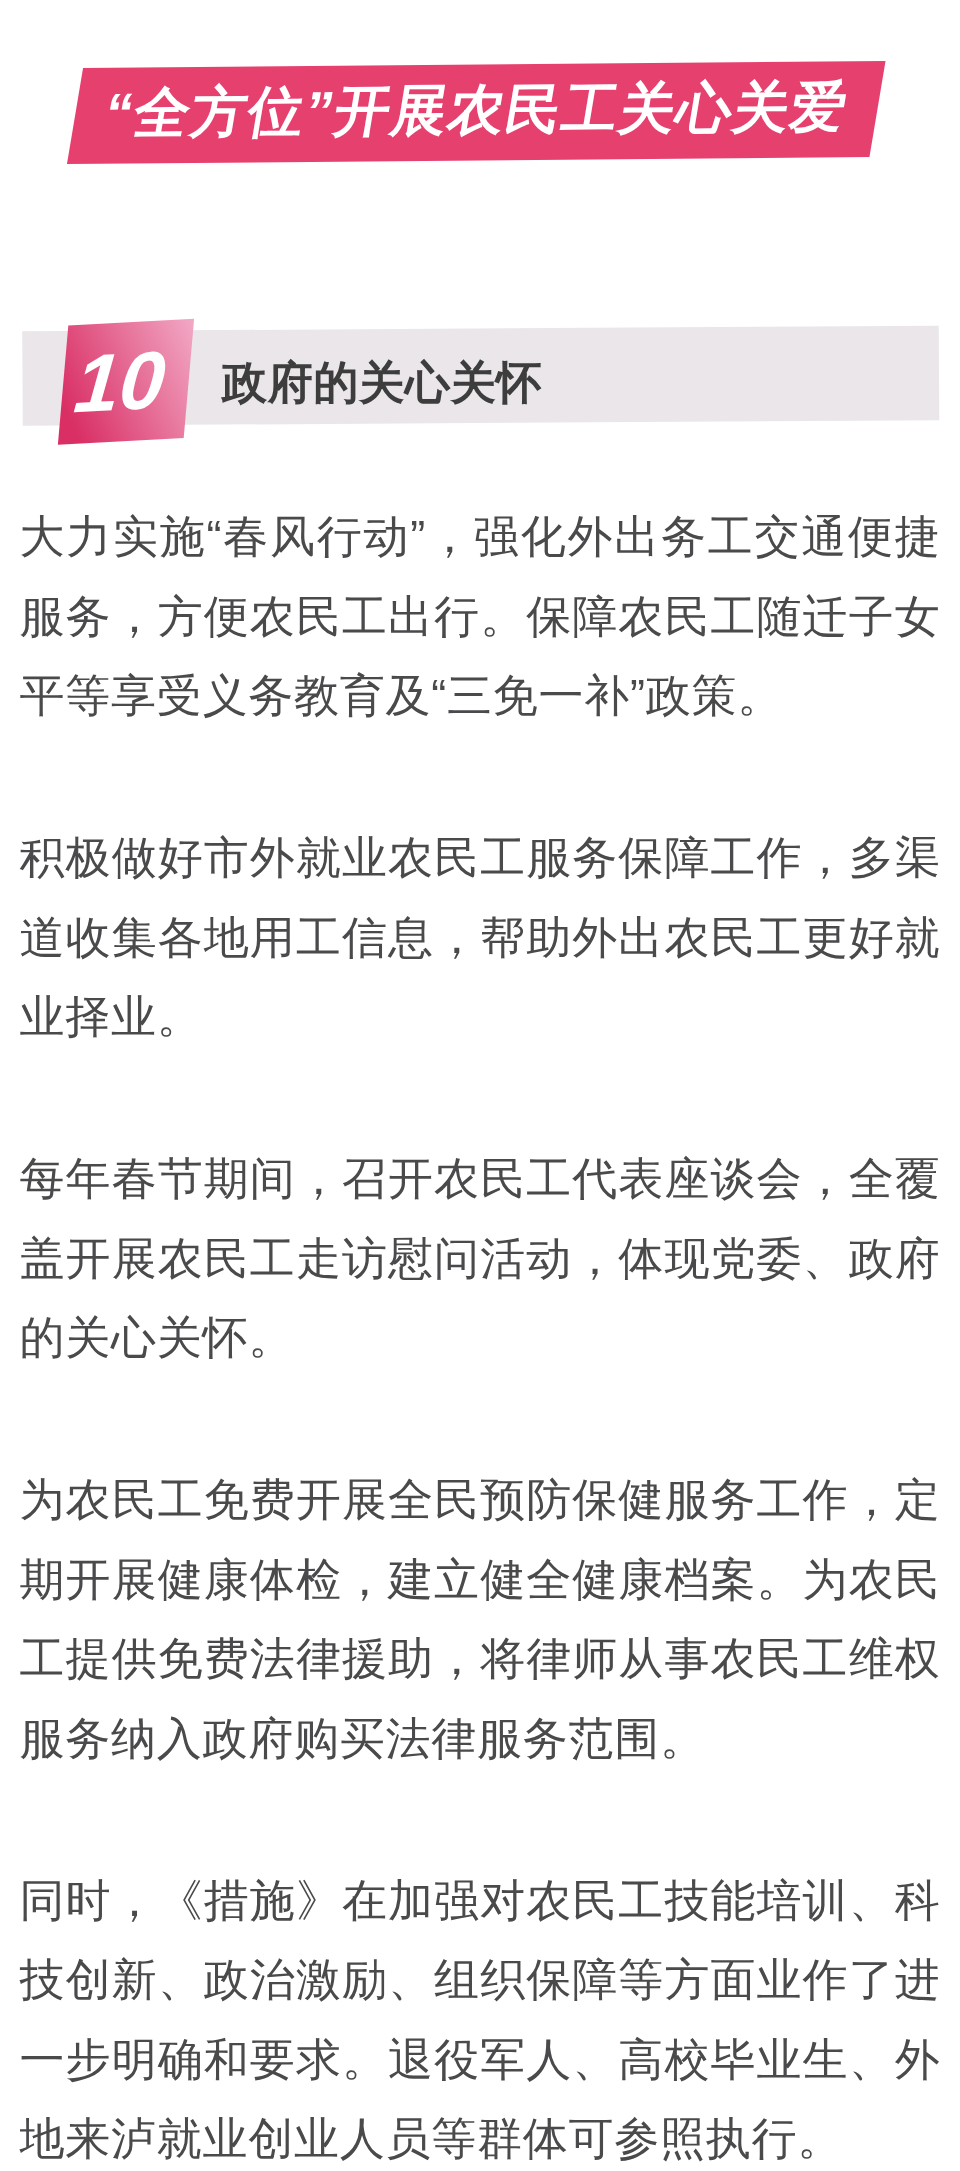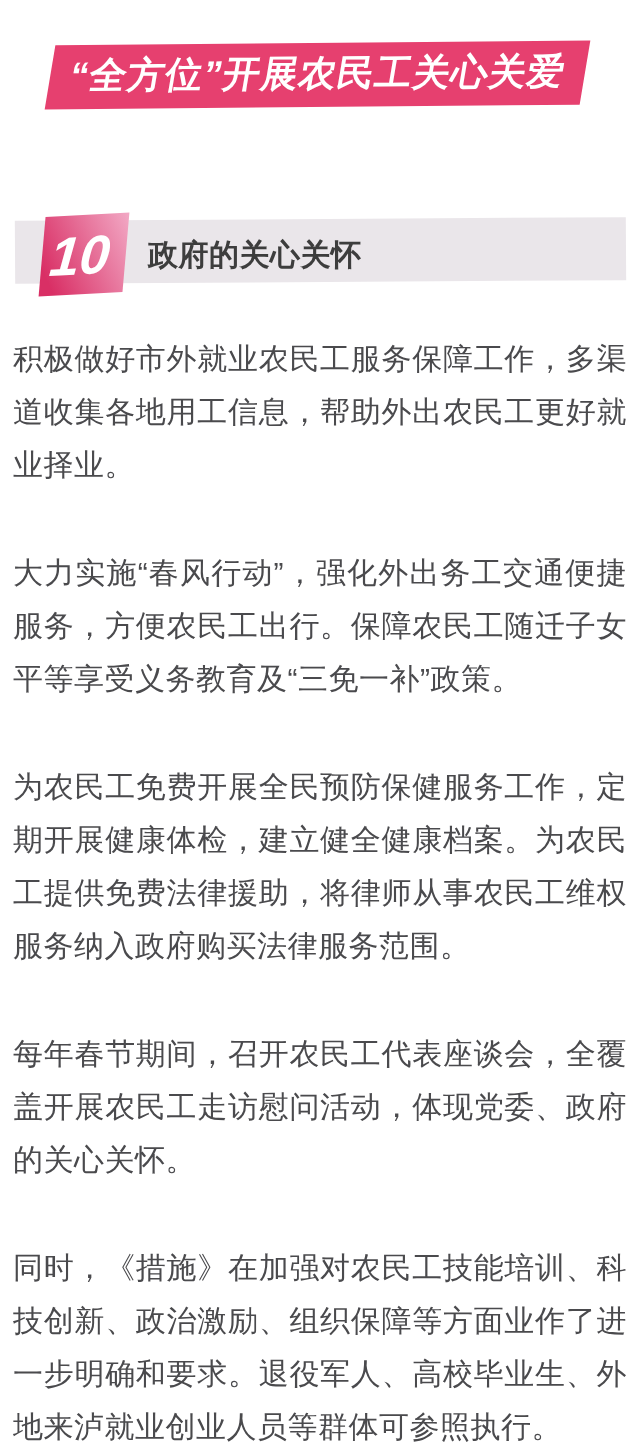--- a/index.html
+++ b/index.html
@@ -112,20 +112,20 @@
 
   <div class="section-header">
     <div class="section-bar"></div>
     <div class="section-badge">
       <span class="badge-num">10</span>
     </div>
     <div class="section-title">政府的关心关怀</div>
   </div>
 
   <div class="content">
+    <p>大力实施“春风行动”，强化外出务工交通便捷服务，方便农民工出行。保障农民工随迁子女平等享受义务教育及“三免一补”政策。</p>
     <p>积极做好市外就业农民工服务保障工作，多渠道收集各地用工信息，帮助外出农民工更好就业择业。</p>
-    <p>大力实施“春风行动”，强化外出务工交通便捷服务，方便农民工出行。保障农民工随迁子女平等享受义务教育及“三免一补”政策。</p>
+    <p>每年春节期间，召开农民工代表座谈会，全覆盖开展农民工走访慰问活动，体现党委、政府的关心关怀。</p>
     <p>为农民工免费开展全民预防保健服务工作，定期开展健康体检，建立健全健康档案。为农民工提供免费法律援助，将律师从事农民工维权服务纳入政府购买法律服务范围。</p>
-    <p>每年春节期间，召开农民工代表座谈会，全覆盖开展农民工走访慰问活动，体现党委、政府的关心关怀。</p>
     <p>同时，《措施》在加强对农民工技能培训、科技创新、政治激励、组织保障等方面业作了进一步明确和要求。退役军人、高校毕业生、外地来泸就业创业人员等群体可参照执行。</p>
   </div>
 
 </div>
 
 </body></html>

